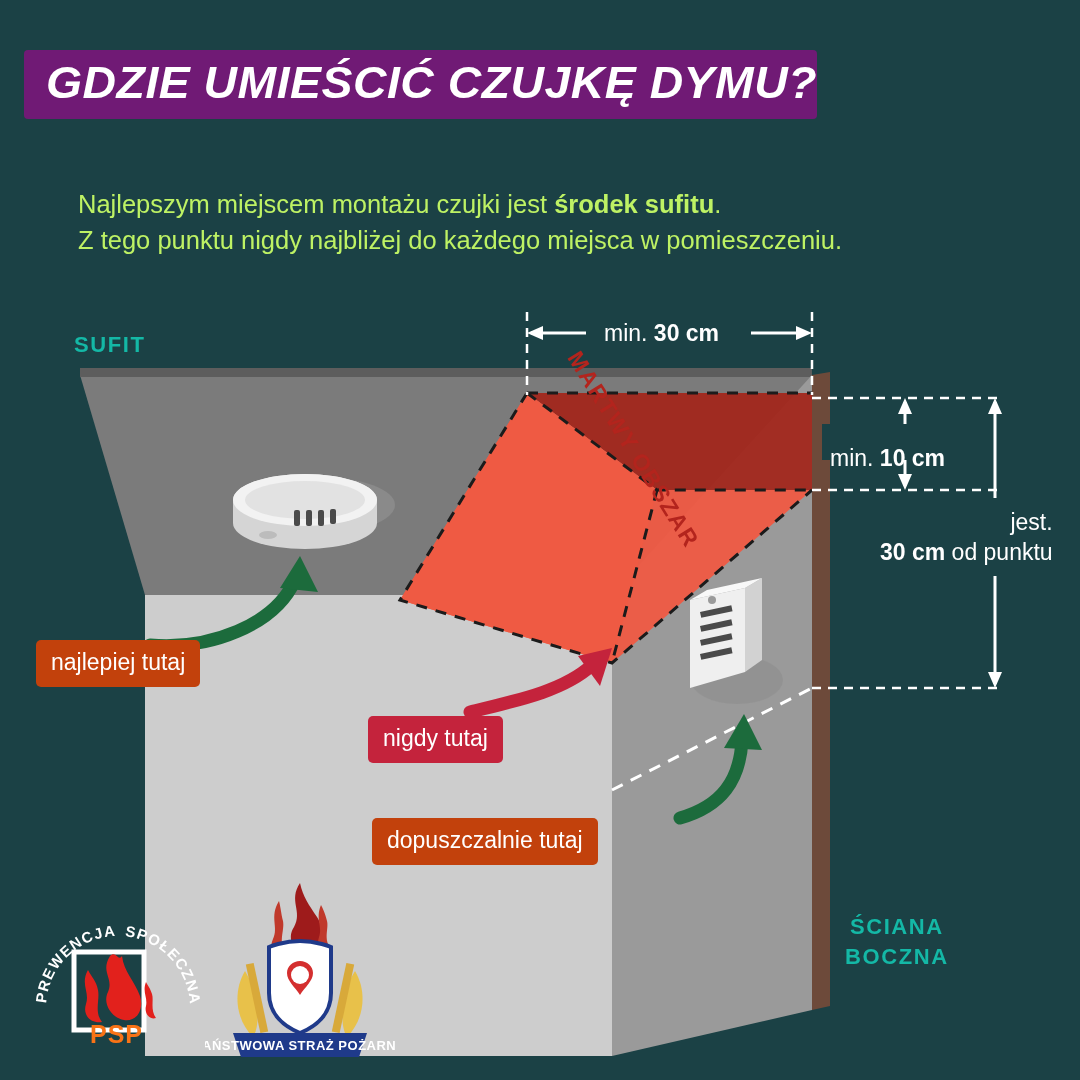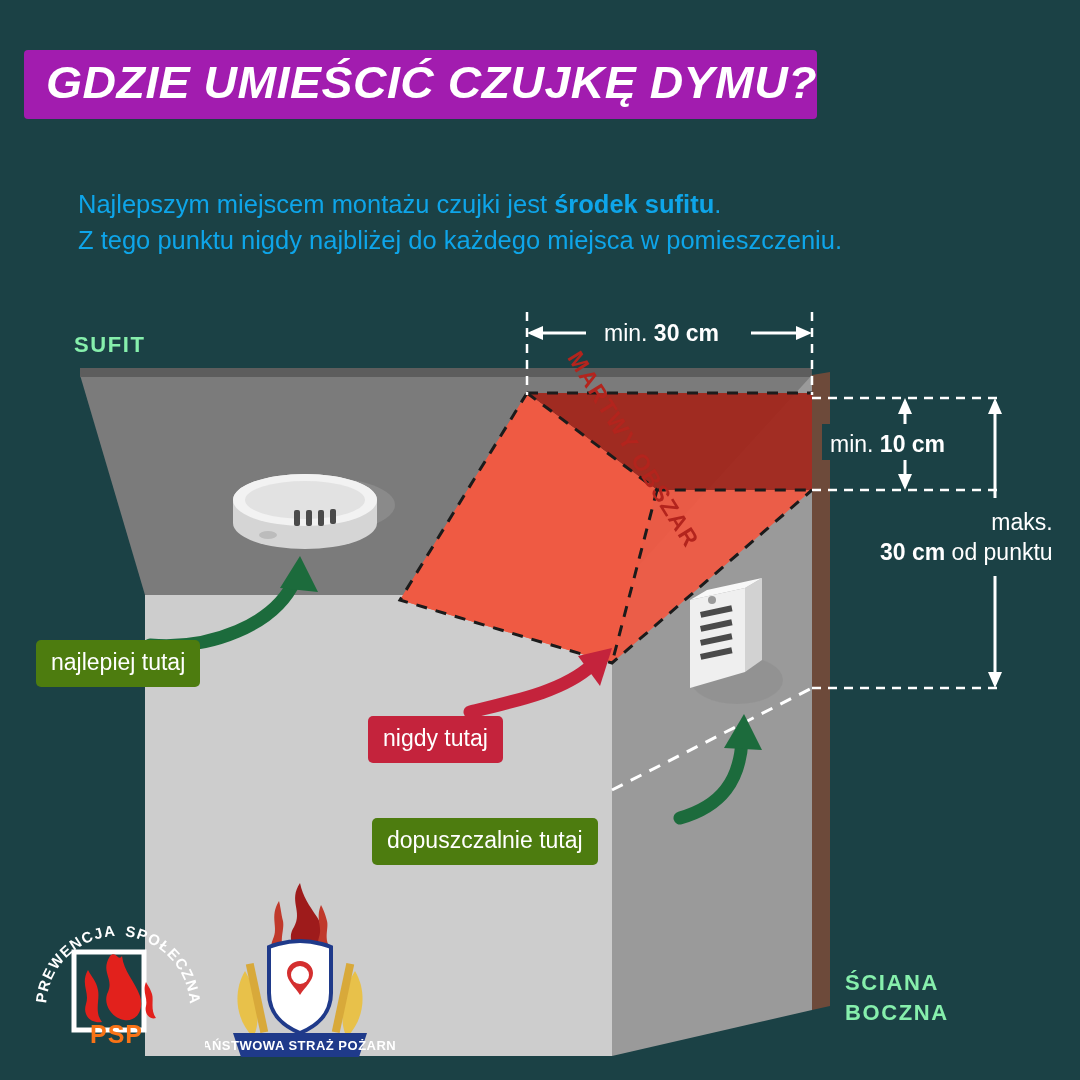--- a/index.html
+++ b/index.html
@@ -8,69 +8,69 @@
     background:#1b4145;
     font-family:"Liberation Sans", sans-serif;
     overflow:hidden;
     position:relative;
   }
   #stage{position:absolute;left:0;top:0;width:1080px;height:1080px;}
 
   
   .title-bar{
     position:absolute;left:24px;top:50px;
-    background:#a21caf;
+    background:#701a75;
     padding:10px 22px 14px 22px;
     border-radius:4px;
   }
   .title-bar .title-text{
     color:#ffffff;
     font-size:45px;
     font-weight:bold;
     font-style:italic;
     letter-spacing:0.5px;
     line-height:1;
     white-space:nowrap;
     transform:scaleX(1.03);
     transform-origin:left center;
     display:block;
   }
 
   
   .intro{
     position:absolute;left:78px;top:186px;width:960px;
-    color:#0ea5e9;font-size:25.5px;line-height:1.42;
+    color:#bef264;font-size:25.5px;line-height:1.42;
   }
   .intro b{font-weight:bold;}
 
   
   .room-label{
-    position:absolute;color:#86efac;font-weight:bold;
+    position:absolute;color:#14b8a6;font-weight:bold;
     font-size:22px;letter-spacing:1.6px;
   }
   #sufit-label{left:74px;top:332px;}
-  #sciana-label{left:845px;top:968px;line-height:1.35;text-align:left;}
+  #sciana-label{left:845px;top:912px;line-height:1.35;text-align:center;}
 
   
   .dim{
     position:absolute;color:#ffffff;font-size:23px;white-space:nowrap;
   }
   .dim b{font-weight:bold;}
   #dim-30-top{left:604px;top:320px;}
-  #dim-10{left:830px;top:431px;}
+  #dim-10{left:830px;top:445px;}
   #dim-maks{left:880px;top:508px;text-align:right;line-height:1.3;}
 
   
   .pill{
     position:absolute;
     color:#ffffff;font-size:23px;
     padding:9px 15px 11px 15px;
     border-radius:5px;white-space:nowrap;
   }
-  .pill.green{background:#4d7c0f;}
+  .pill.green{background:#c2410c;}
   .pill.red{background:#c4233c;}
   #pill-best{left:36px;top:640px;}
   #pill-never{left:368px;top:716px;}
   #pill-ok{left:372px;top:818px;}
 
   
   #psp-logo{position:absolute;left:28px;top:900px;width:180px;height:160px;}
   #psp-logo .psp-text{
     position:absolute;left:62px;top:120px;color:#f97316;
     font-weight:bold;font-size:25px;letter-spacing:1px;
@@ -216,21 +216,21 @@
 
   <div class="dim" id="dim-30-top">
     <span>min. </span><b>30 cm</b>
   </div>
 
   <div class="dim" id="dim-10">
     <span>min. </span><b>10 cm</b>
   </div>
 
   <div class="dim" id="dim-maks">
-    <div>maks.</div>
+    <div>jest.</div>
     <div><b>30 cm</b><span> od punktu</span></div>
   </div>
 
   <div class="pill green" id="pill-best">najlepiej tutaj</div>
   <div class="pill green" id="pill-ok">dopuszczalnie tutaj</div>
   <div class="pill red" id="pill-never">nigdy tutaj</div>
 
   <div id="psp-logo">
     <svg width="180" height="160" viewBox="0 0 180 160">
       <defs>

